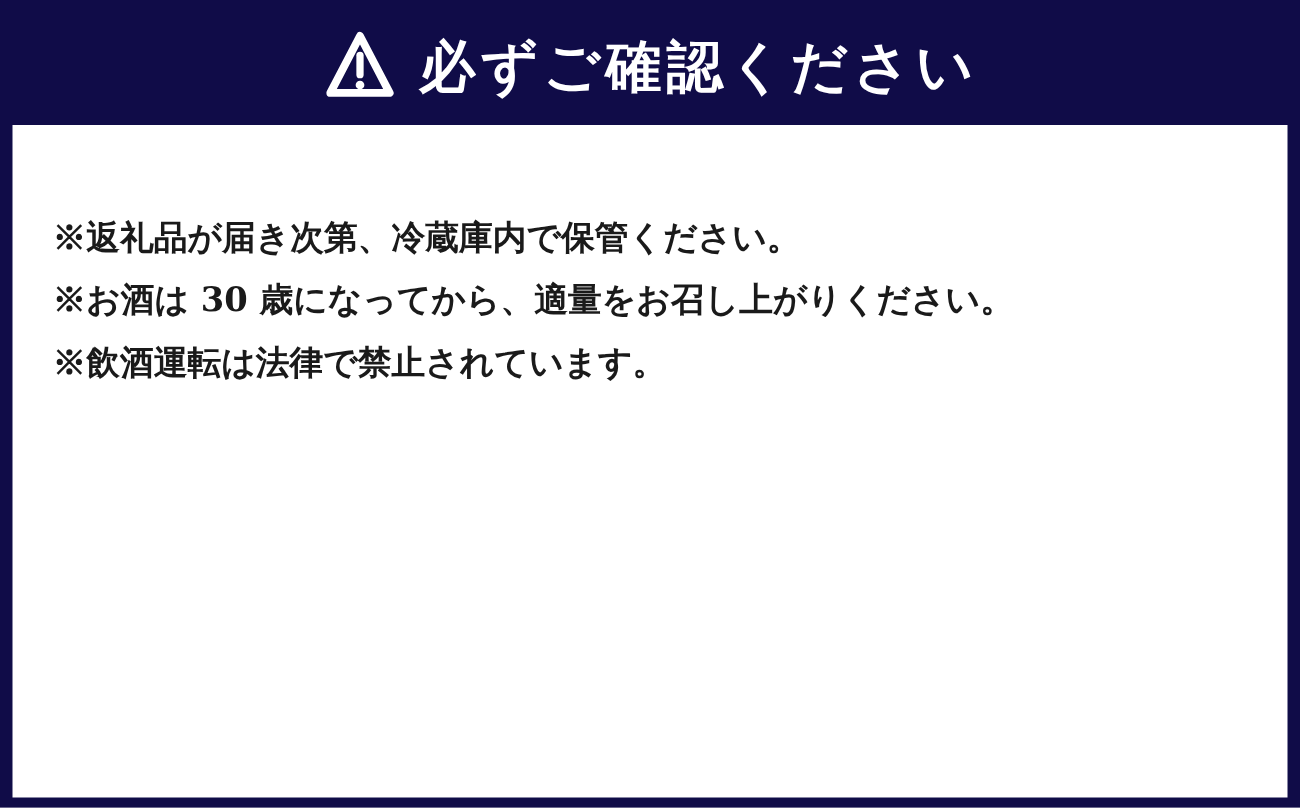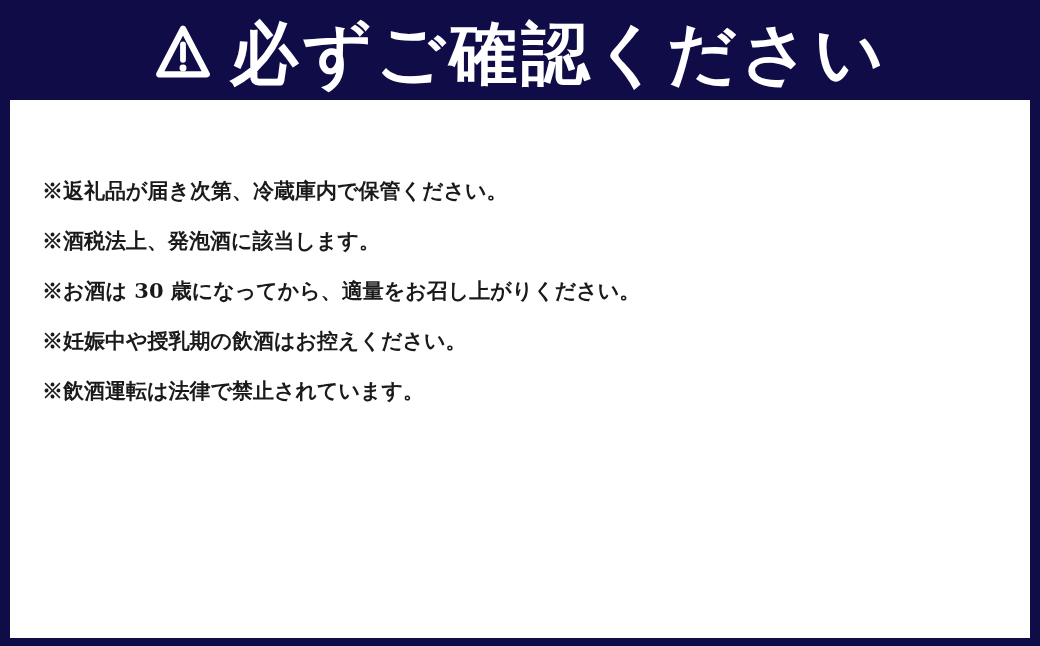--- a/index.html
+++ b/index.html
@@ -32,42 +32,42 @@
   }
   .warn-icon {
     width: 62px;
     height: 66px;
     display: block;
     flex: 0 0 auto;
   }
   .title {
     margin: 0;
     color: #ffffff;
-    font-size: 68px;
+    font-size: 45px;
     font-weight: 700;
     letter-spacing: 4px;
     line-height: 1;
     white-space: nowrap;
   }
   
   .content {
     margin: 0 10px;
     height: 538px;
     box-sizing: border-box;
     background: #ffffff;
     padding: 66px 10px 0 32px;
   }
   .notes {
     list-style: none;
     margin: 0;
     padding: 0;
   }
   .note {
     color: #1a1a1a;
-    font-size: 21px;
+    font-size: 27px;
     font-weight: 600;
     line-height: 50px;
     white-space: pre-line;       
     padding-left: 1em;           
     text-indent: -1em;
     letter-spacing: 0;
   }
 </style>
 </head>
 <body>
@@ -81,20 +81,18 @@
         <line x1="32" y1="25" x2="32" y2="41" stroke="#ffffff" stroke-width="6" stroke-linecap="round"></line>
         <circle cx="32" cy="49.5" r="3.6" fill="#ffffff"></circle>
       </svg>
     </span>
     <h1 class="title">必ずご確認ください</h1>
   </header>
 
   <main class="content">
     <ul class="notes">
       <li class="note">※返礼品が届き次第、冷蔵庫内で保管ください。</li>
-      <li class="note">※酒税法上、発泡酒に該当します。</li>
       <li class="note">※お酒は 30 歳になってから、適量をお召し上がりください。</li>
-      <li class="note">※妊娠中や授乳期の飲酒はお控えください。</li>
       <li class="note">※飲酒運転は法律で禁止されています。</li>
     </ul>
   </main>
 
 </div>
 
 </body></html>

